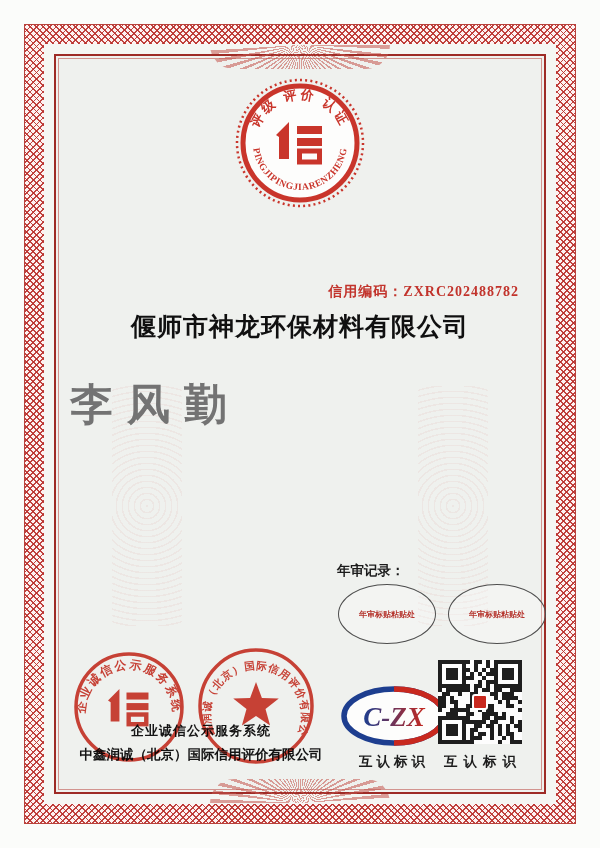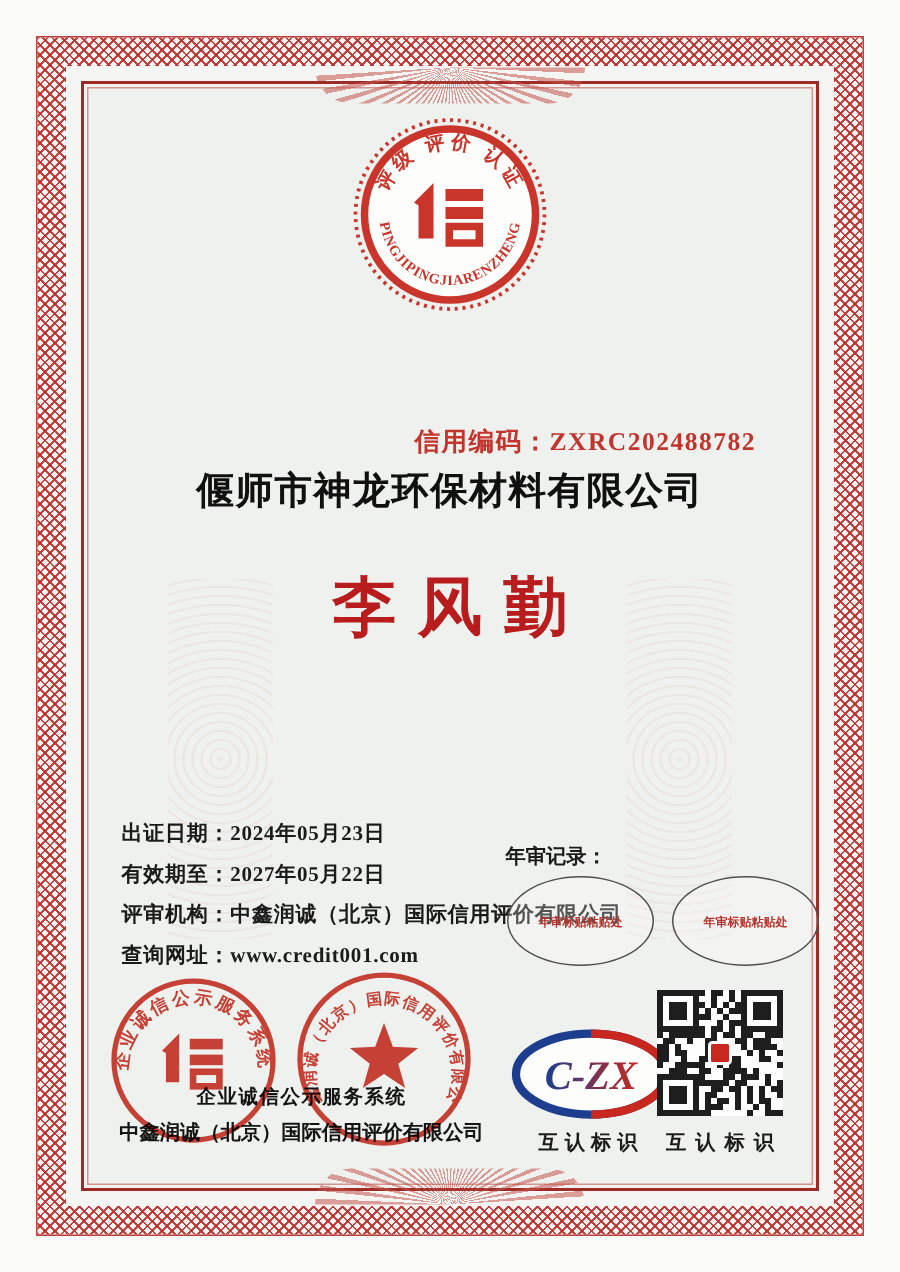--- a/index.html
+++ b/index.html
@@ -44,24 +44,24 @@
   .content{position:absolute;inset:0;}
   .content > div, .content > svg{position:absolute;}
   .abs{position:absolute;}
   
   .badge{left:50%;top:20px;transform:translateX(-50%);width:134px;height:134px;}
   
   .title{top:140px;width:100%;text-align:center;font-size:47px;font-weight:bold;
     color:#161616;letter-spacing:3px;font-family:"DejaVu Serif","Liberation Serif",serif;}
   .subtitle{top:200px;width:100%;text-align:center;font-size:15px;font-weight:bold;
     letter-spacing:1.5px;color:#1f1f1f;font-family:"Liberation Sans","DejaVu Sans",sans-serif;}
-  .credit-code{top:227px;right:40px;font-size:17px;font-weight:bold;color:#c2342c;letter-spacing:1px;}
+  .credit-code{top:227px;right:25px;font-size:14px;font-weight:bold;color:#c2342c;letter-spacing:1px;}
   .company{top:254px;width:100%;text-align:center;font-size:25px;font-weight:bold;color:#101010;letter-spacing:1px;}
   .uscc{top:290px;width:100%;text-align:center;font-size:12.5px;font-weight:bold;color:#c2342c;letter-spacing:1px;}
-  .person{top:320px;width:100%;text-align:center;font-size:43px;font-weight:bold;color:#b91c1c;letter-spacing:14px;text-indent:14px;}
+  .person{top:320px;width:100%;font-size:43px;font-weight:bold;color:#737373;letter-spacing:14px;text-indent:14px;}
   .honor{top:380px;width:100%;text-align:center;font-size:55px;font-weight:bold;color:#cc1512;
     letter-spacing:5px;font-family:"DejaVu Serif","Liberation Serif",serif;}
   
   .details{left:25px;top:491px;font-size:14px;font-weight:bold;color:#1b1b1b;}
   .details .row{margin-bottom:9px;letter-spacing:.5px;}
   .annual-label{left:281px;top:506px;font-size:13.5px;font-weight:bold;color:#1b1b1b;}
   .sticker{
     width:96px;height:58px;border:1.5px solid #4d4d4d;border-radius:50%;
     display:flex;align-items:center;justify-content:center;
     font-size:8px;color:#b5332c;font-weight:bold;background:rgba(255,255,255,.25);
@@ -121,34 +121,20 @@
         <rect x="21" y="16" width="25" height="8"></rect>
         <rect x="23.5" y="29" width="20" height="11" fill="none" stroke="#c9352b" stroke-width="5"></rect>
       </g>
     </svg>
 
     <div class="credit-code">信用编码：ZXRC202488782</div>
 
     <div class="company">偃师市神龙环保材料有限公司</div>
     <div class="person">李风勤</div>
 
-    <div class="details">
-      <div class="row">
-        <span>出证日期：</span><span>2024年05月23日</span>
-      </div>
-      <div class="row">
-        <span>有效期至：</span><span>2027年05月22日</span>
-      </div>
-      <div class="row">
-        <span>评审机构：</span><span>中鑫润诚（北京）国际信用评价有限公司</span>
-      </div>
-      <div class="row">
-        <span>查询网址：</span><span>www.credit001.com</span>
-      </div>
-    </div>
 
     <div class="annual-label">年审记录：</div>
     <div class="sticker sticker-1 abs">
       <span>年审标贴粘贴处</span>
     </div>
     <div class="sticker sticker-2 abs">
       <span>年审标贴粘贴处</span>
     </div>
 
     <div class="org-lines">

